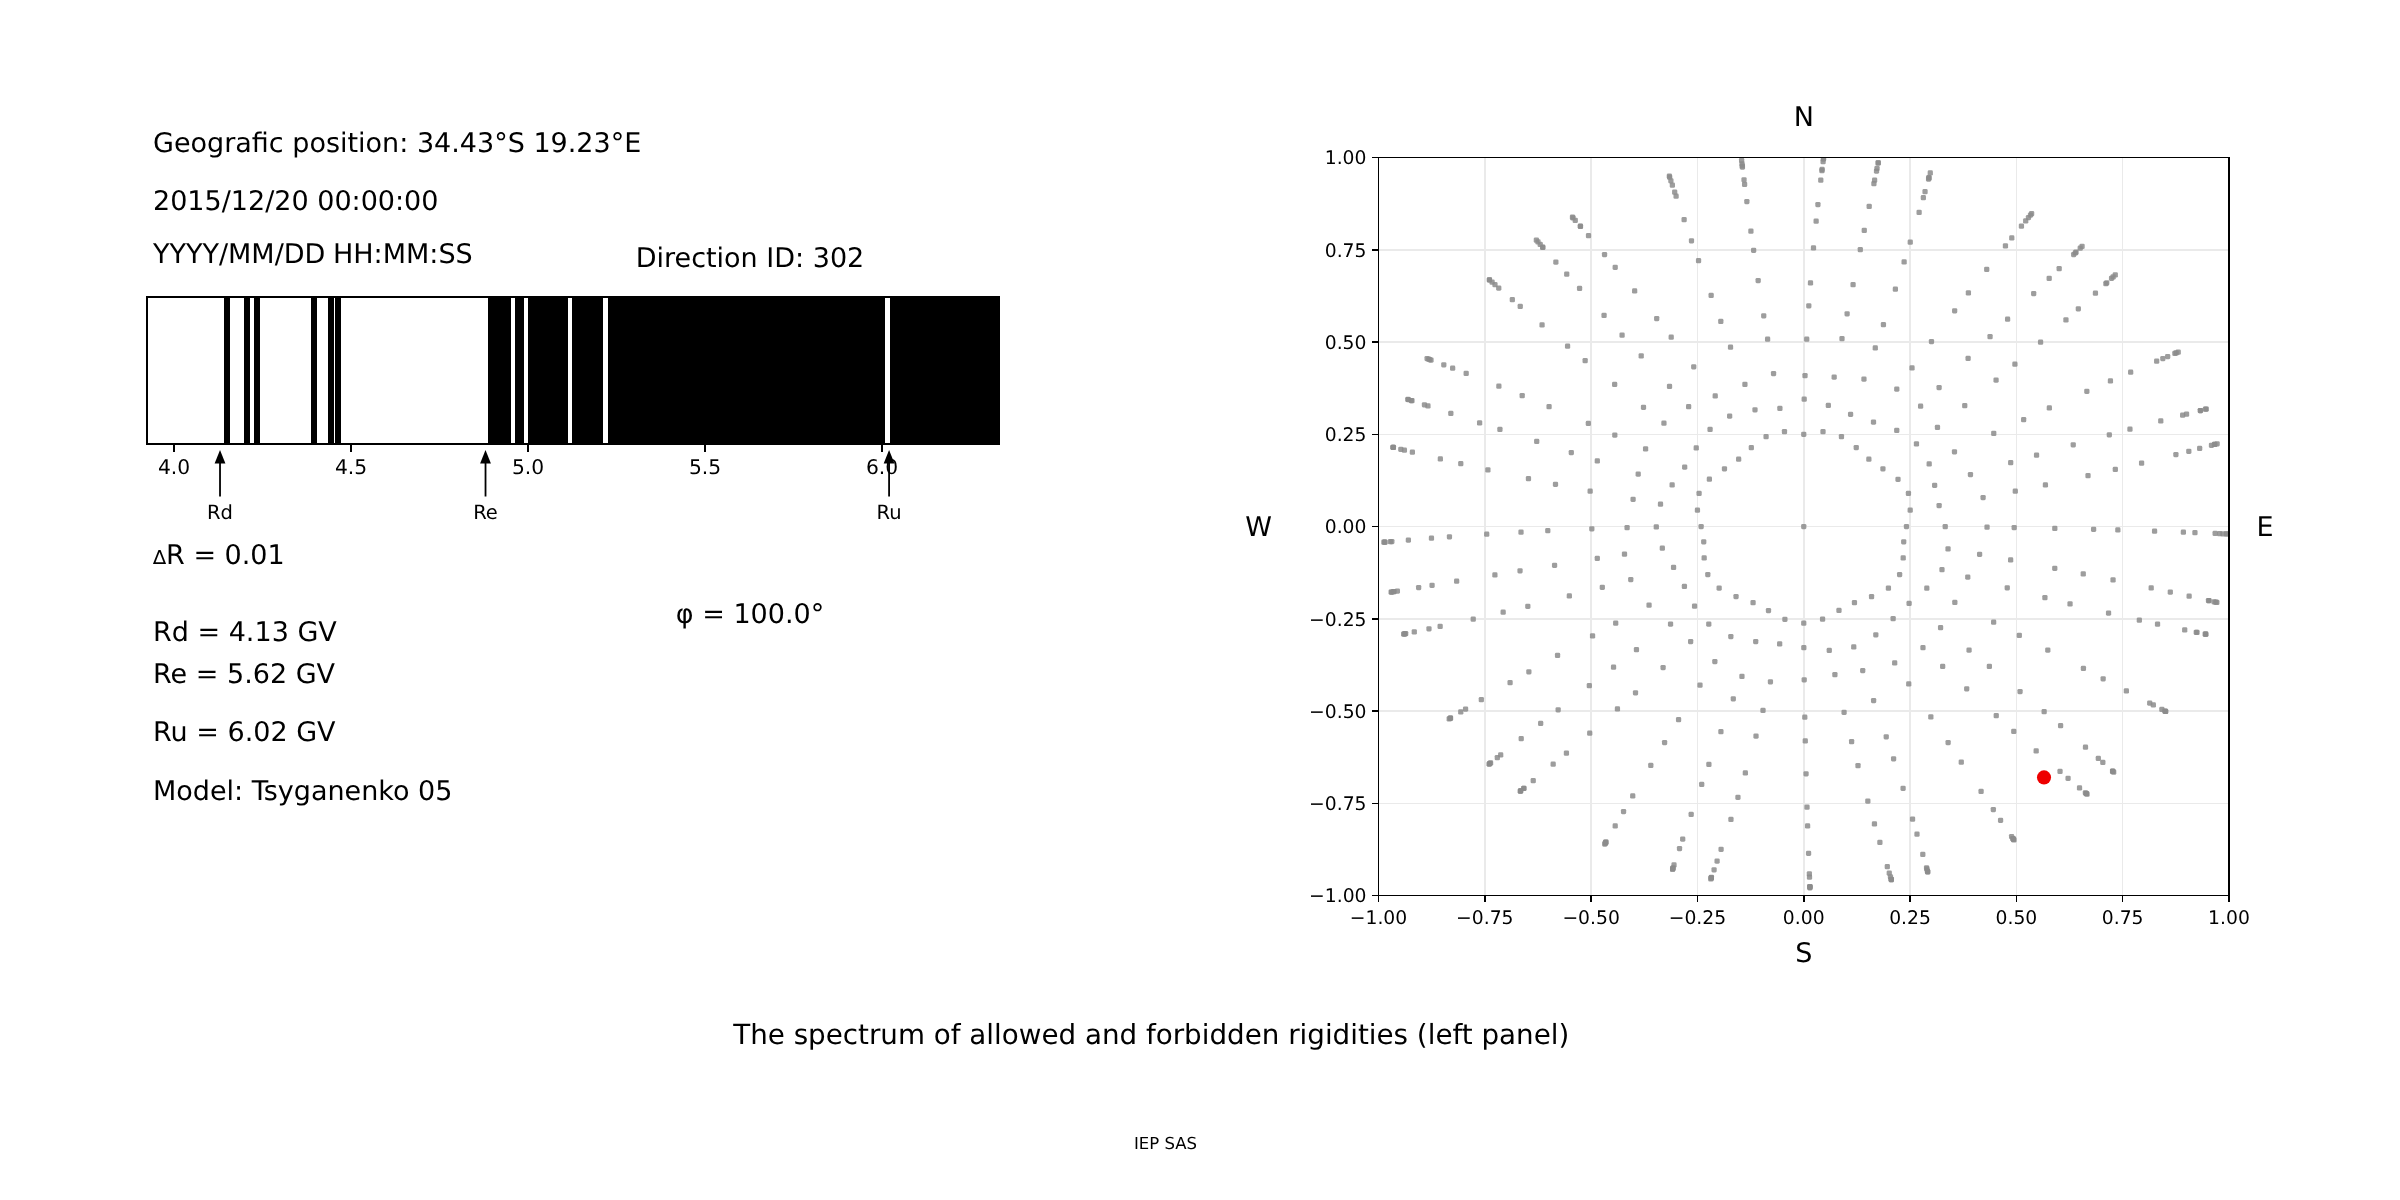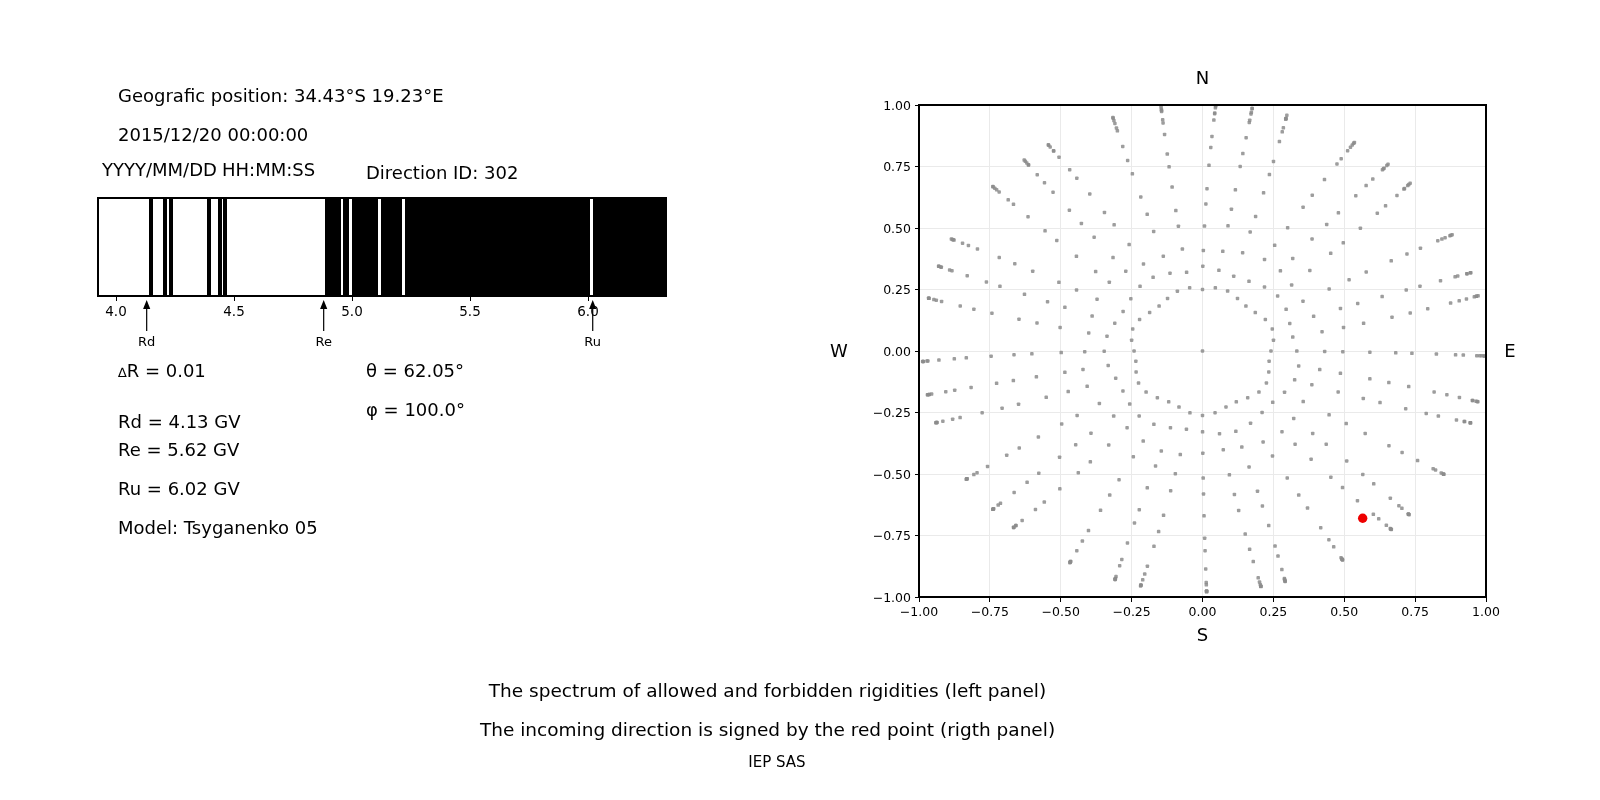--- a/index.html
+++ b/index.html
@@ -1,25 +1,25 @@
 <!DOCTYPE html>
 <html><head>
 <meta charset="utf-8">
 <style>
   html,body{margin:0;padding:0;background:#ffffff;}
   .page{position:relative;width:1600px;height:800px;background:#ffffff;overflow:hidden;
         font-family:"DejaVu Sans",sans-serif;color:#000;}
   .abs{position:absolute;white-space:nowrap;}
-  .t18{font-size:18px;line-height:20px;margin-left:16px;}
+  .t18{font-size:18px;line-height:20px;}
   .t13{font-size:18px;line-height:14px;}
-  .right{text-align:left;}
+  .right{text-align:center;}
   .center{text-align:center;}
   svg text{font-family:"DejaVu Sans",sans-serif;fill:#000;}
   .caption{font-size:18.5px;line-height:22px;}
-  .credit{font-size:15px;line-height:13px;}
+  .credit{font-size:11px;line-height:13px;}
   .delta{font-size:13px;}
 </style>
 </head>
 <body>
 
 <div class="page">
 
   <div class="abs t18" style="left:102px;top:86px;">Geografic position: 34.43°S 19.23°E</div>
   <div class="abs t18" style="left:102px;top:125px;">2015/12/20 00:00:00</div>
   <div class="abs t13" style="left:102px;top:163px;">YYYY/MM/DD</div>
@@ -68,21 +68,20 @@
         <polygon points="592.7199999999999,300 589.1199999999999,309 596.3199999999999,309" fill="#000"></polygon>
         <text x="592.7199999999999" y="346" text-anchor="middle" font-size="13">Ru</text>
       </g>
     </svg>
 
   <div class="abs t18" style="left:102px;top:361px;"><span class="delta">∆</span><span>R = 0.01</span></div>
   <div class="abs t18" style="left:102px;top:412px;">Rd = 4.13 GV</div>
   <div class="abs t18" style="left:102px;top:440px;">Re = 5.62 GV</div>
   <div class="abs t18" style="left:102px;top:479px;">Ru = 6.02 GV</div>
   <div class="abs t18" style="left:102px;top:518px;">Model: Tsyganenko 05</div>
-  <div class="abs t18 right" style="left:350px;top:361px;width:300px;">θ = 62.05°</div>
   <div class="abs t18 right" style="left:350px;top:400px;width:300px;">φ = 100.0°</div>
 
   <svg id="sky-svg" class="abs" style="left:810px;top:40px;" width="760" height="630" viewBox="810 40 760 630">
       <g shape-rendering="crispEdges">
         <line x1="989.875" y1="105" x2="989.875" y2="597" stroke="#eaeaea" stroke-width="1"></line>
         <line x1="1060.75" y1="105" x2="1060.75" y2="597" stroke="#eaeaea" stroke-width="1"></line>
         <line x1="1131.625" y1="105" x2="1131.625" y2="597" stroke="#eaeaea" stroke-width="1"></line>
         <line x1="1202.5" y1="105" x2="1202.5" y2="597" stroke="#eaeaea" stroke-width="1"></line>
         <line x1="1273.375" y1="105" x2="1273.375" y2="597" stroke="#eaeaea" stroke-width="1"></line>
         <line x1="1344.25" y1="105" x2="1344.25" y2="597" stroke="#eaeaea" stroke-width="1"></line>
@@ -683,15 +682,14 @@
         <line x1="914.5" y1="105" x2="919" y2="105" stroke="#000" stroke-width="1" shape-rendering="crispEdges"></line>
         <text x="911" y="109.5" text-anchor="end" font-size="12.5">1.00</text>
       </g>
       <text x="1202.5" y="84" text-anchor="middle" font-size="18">N</text>
       <text x="1202.5" y="641" text-anchor="middle" font-size="18">S</text>
       <text x="839" y="357" text-anchor="middle" font-size="18">W</text>
       <text x="1510" y="357" text-anchor="middle" font-size="18">E</text>
     </svg>
 
   <div class="abs caption center" style="left:0;top:680px;width:1535px;">The spectrum of allowed and forbidden rigidities (left panel)</div>
-  <div class="abs caption center" style="left:0;top:719px;width:1535px;">The incoming direction is signed by the red point (rigth panel)</div>
   <div class="abs credit center" style="left:0;top:756px;width:1554px;">IEP SAS</div>
 </div>
 
 </body></html>

